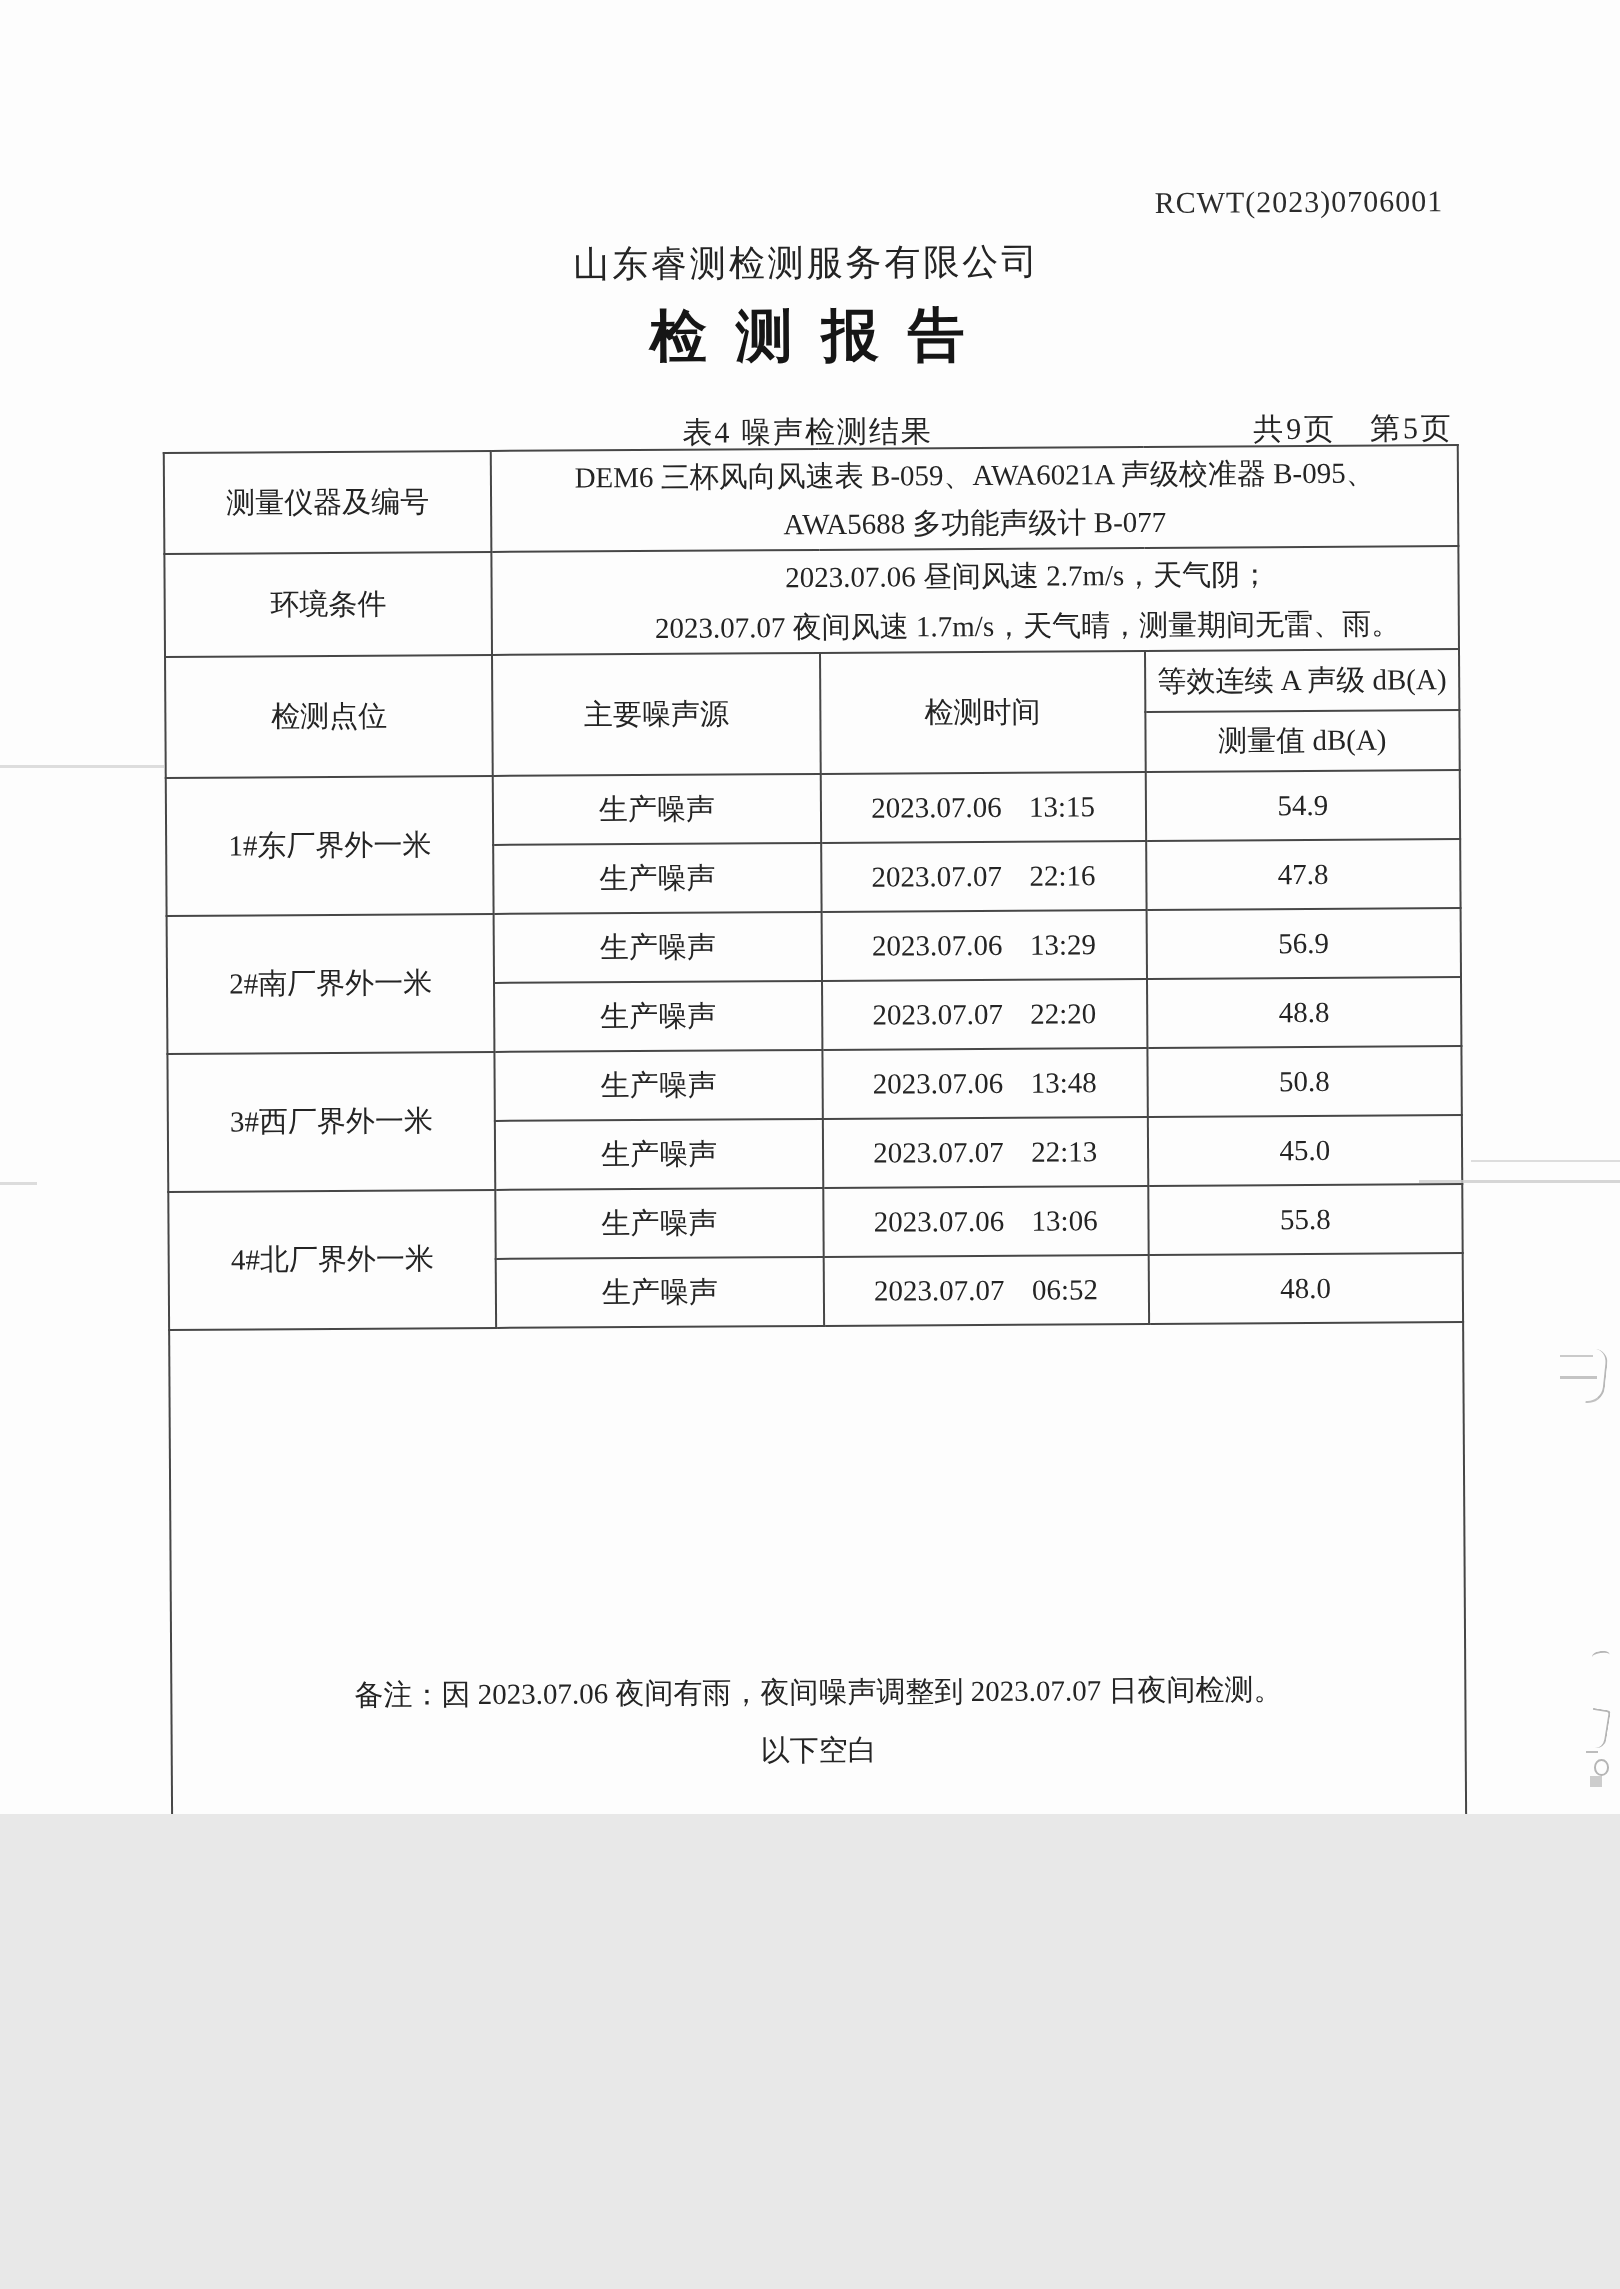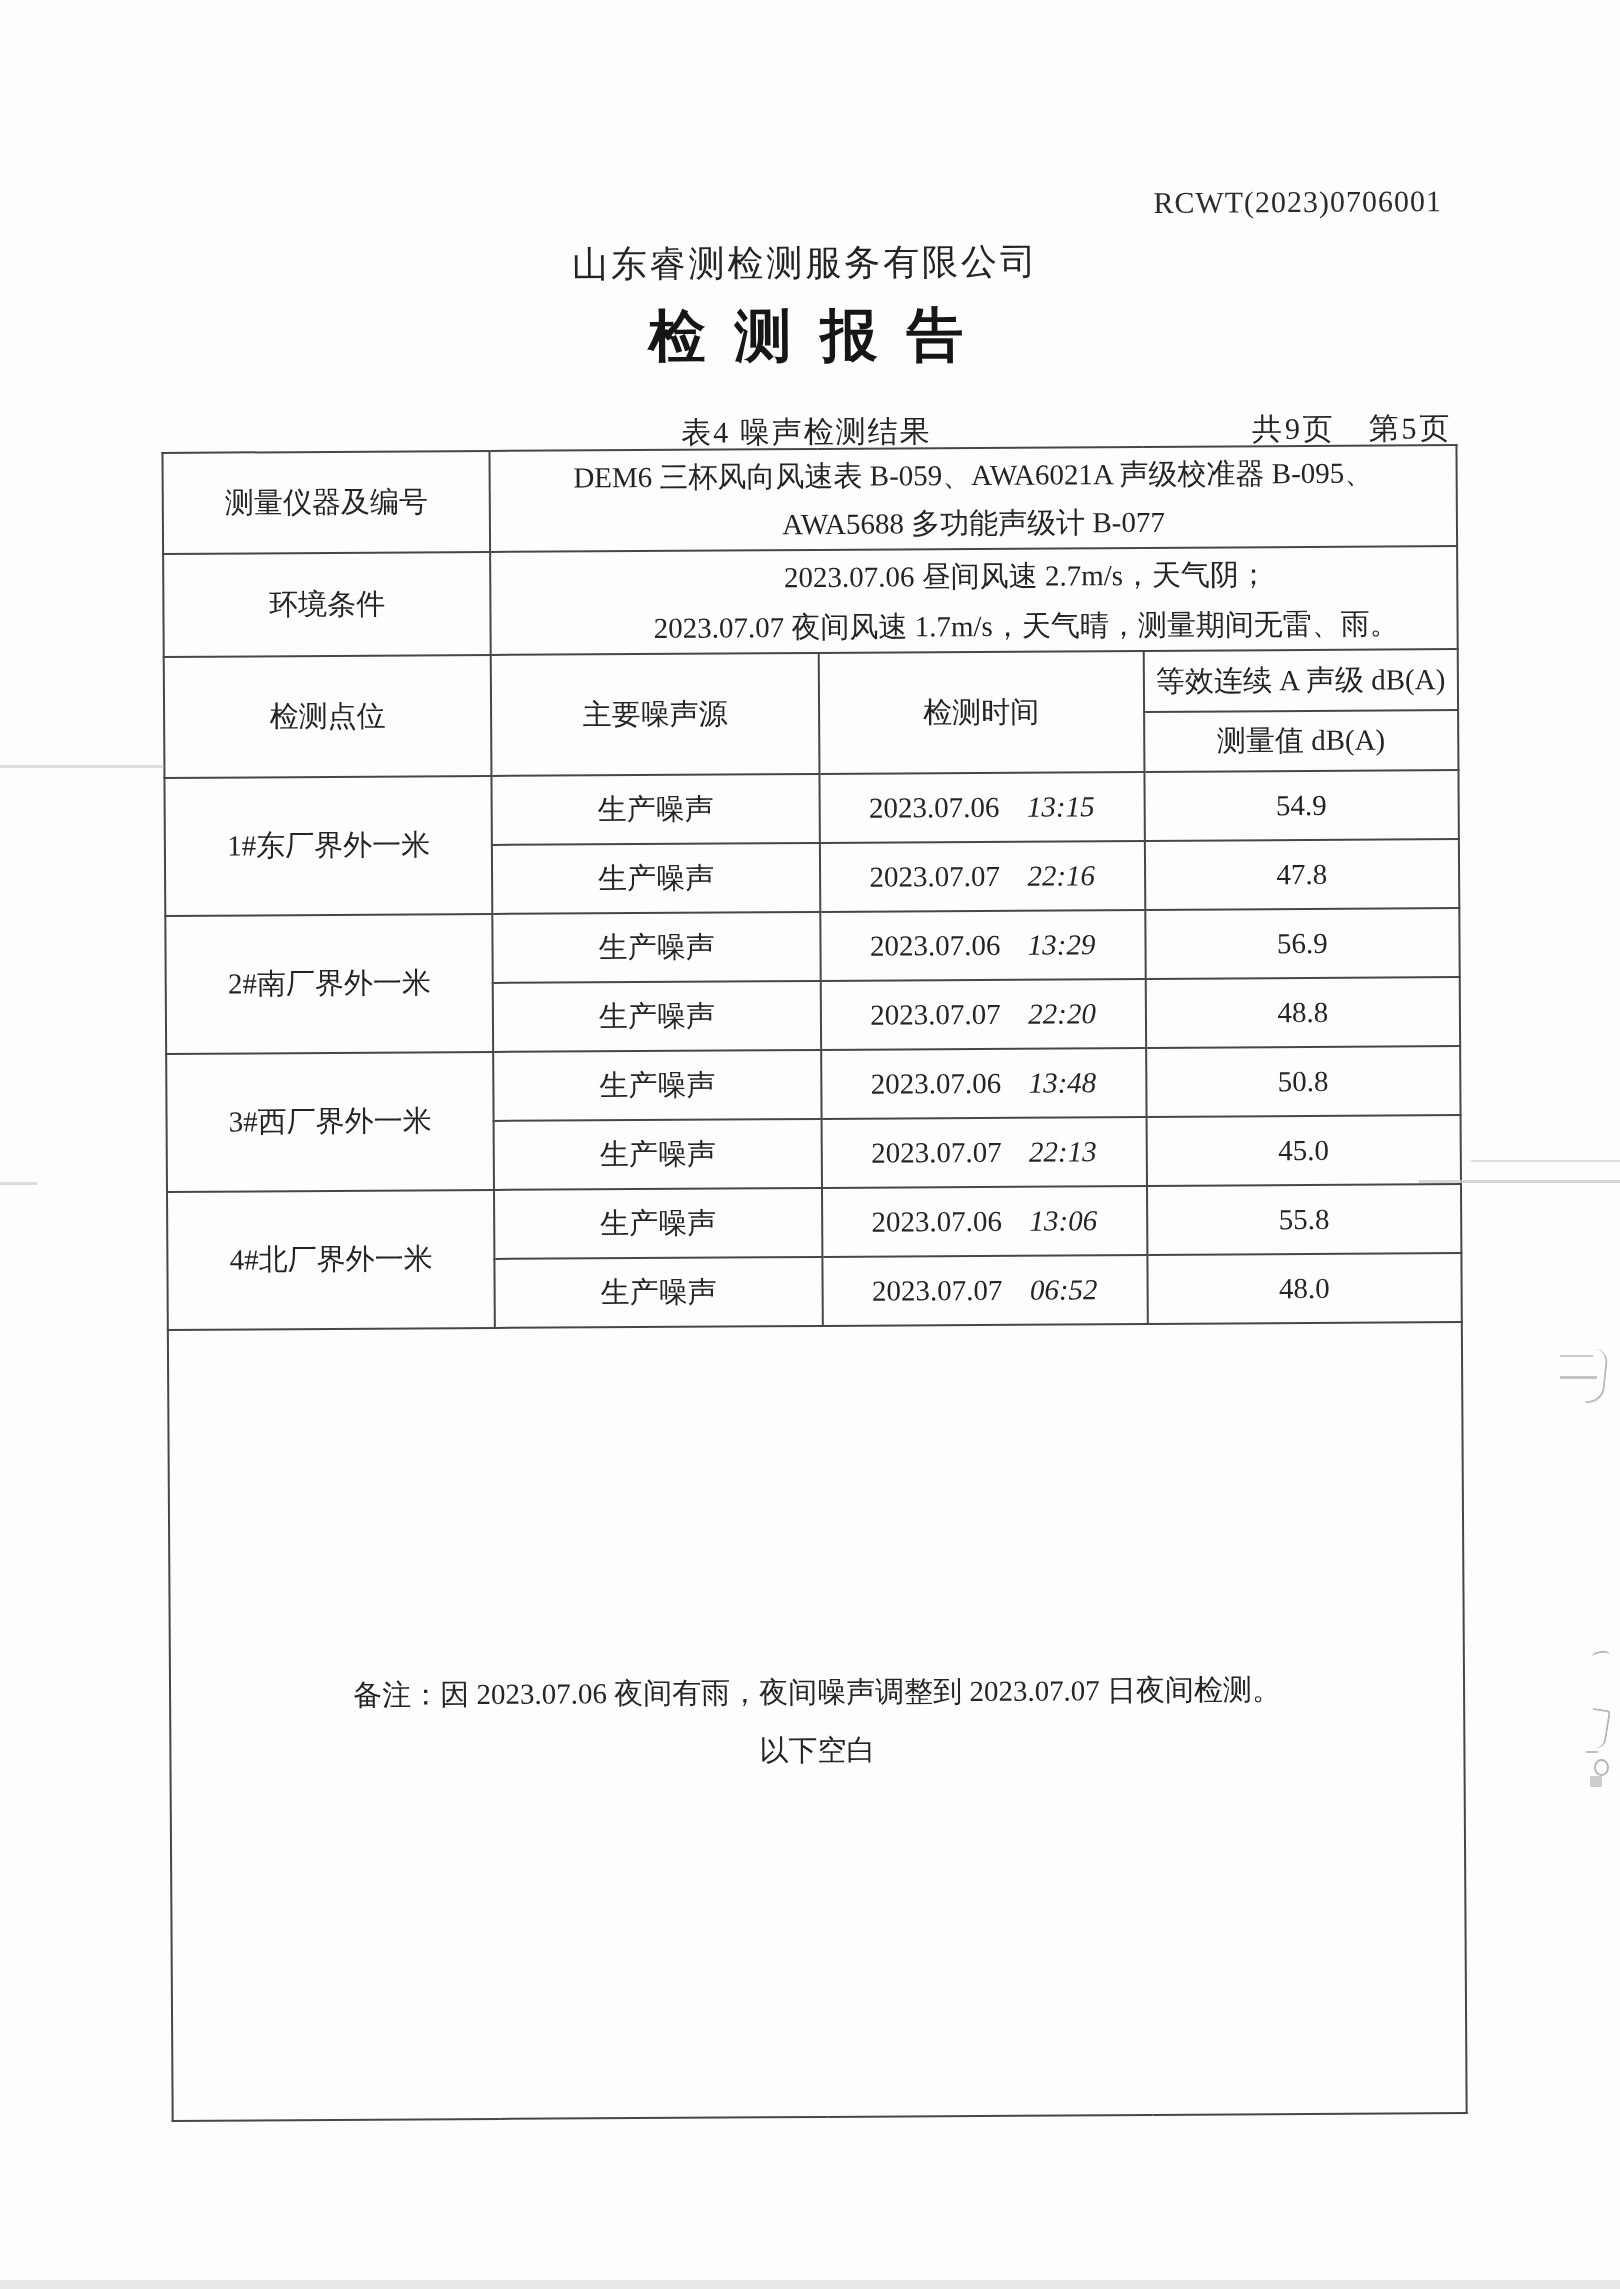--- a/index.html
+++ b/index.html
@@ -1,18 +1,18 @@
 <!DOCTYPE html>
 <html><head>
 <meta charset="utf-8">
 <style>
   html,body{margin:0;padding:0;background:#e8e8e8;}
   .page{
     position:relative;
-    width:1620px;height:2280px;
+    width:1620px;height:1814px;
     background:#fdfdfd;
     overflow:hidden;
     font-family:"Liberation Serif","DejaVu Serif",serif;
     color:#222;
   }
   .sheet{
     position:absolute;inset:0;
     transform:rotate(-0.35deg);
     transform-origin:50% 45%;
   }
@@ -52,21 +52,21 @@
   }
   tr.row-info-1{height:101px;}
   tr.row-info-2{height:103px;}
   tr.row-head-1{height:61px;}
   tr.row-head-2{height:60px;}
   tr.row-data{height:69px;}
   tr.row-note{height:791px;}
   td.cell-instr-val div{line-height:48px;}
   td.cell-env-val{text-align:left;}
   td.cell-env-val div{line-height:50px;padding-left:104px;}
-  td.cell-time .t{margin-left:27.4px;font-style:italic;}
+  td.cell-time .t{margin-left:27.4px;}
   td.cell-note{
     text-align:left;vertical-align:top;
     padding:11.8px 11.8px 0 9.8px;
   }
   td.cell-note .nl1{margin-bottom:20.6px;line-height:37px;}
   td.cell-note .nl2{line-height:37px;}
   
   .art{position:absolute;pointer-events:none;}
   .art-l1{left:0;top:765px;width:164px;height:2.9px;background:#c2c2c2;opacity:.55;}
   .art-l2{left:0;top:1182px;width:37px;height:2.9px;background:#c6c6c6;opacity:.6;}

